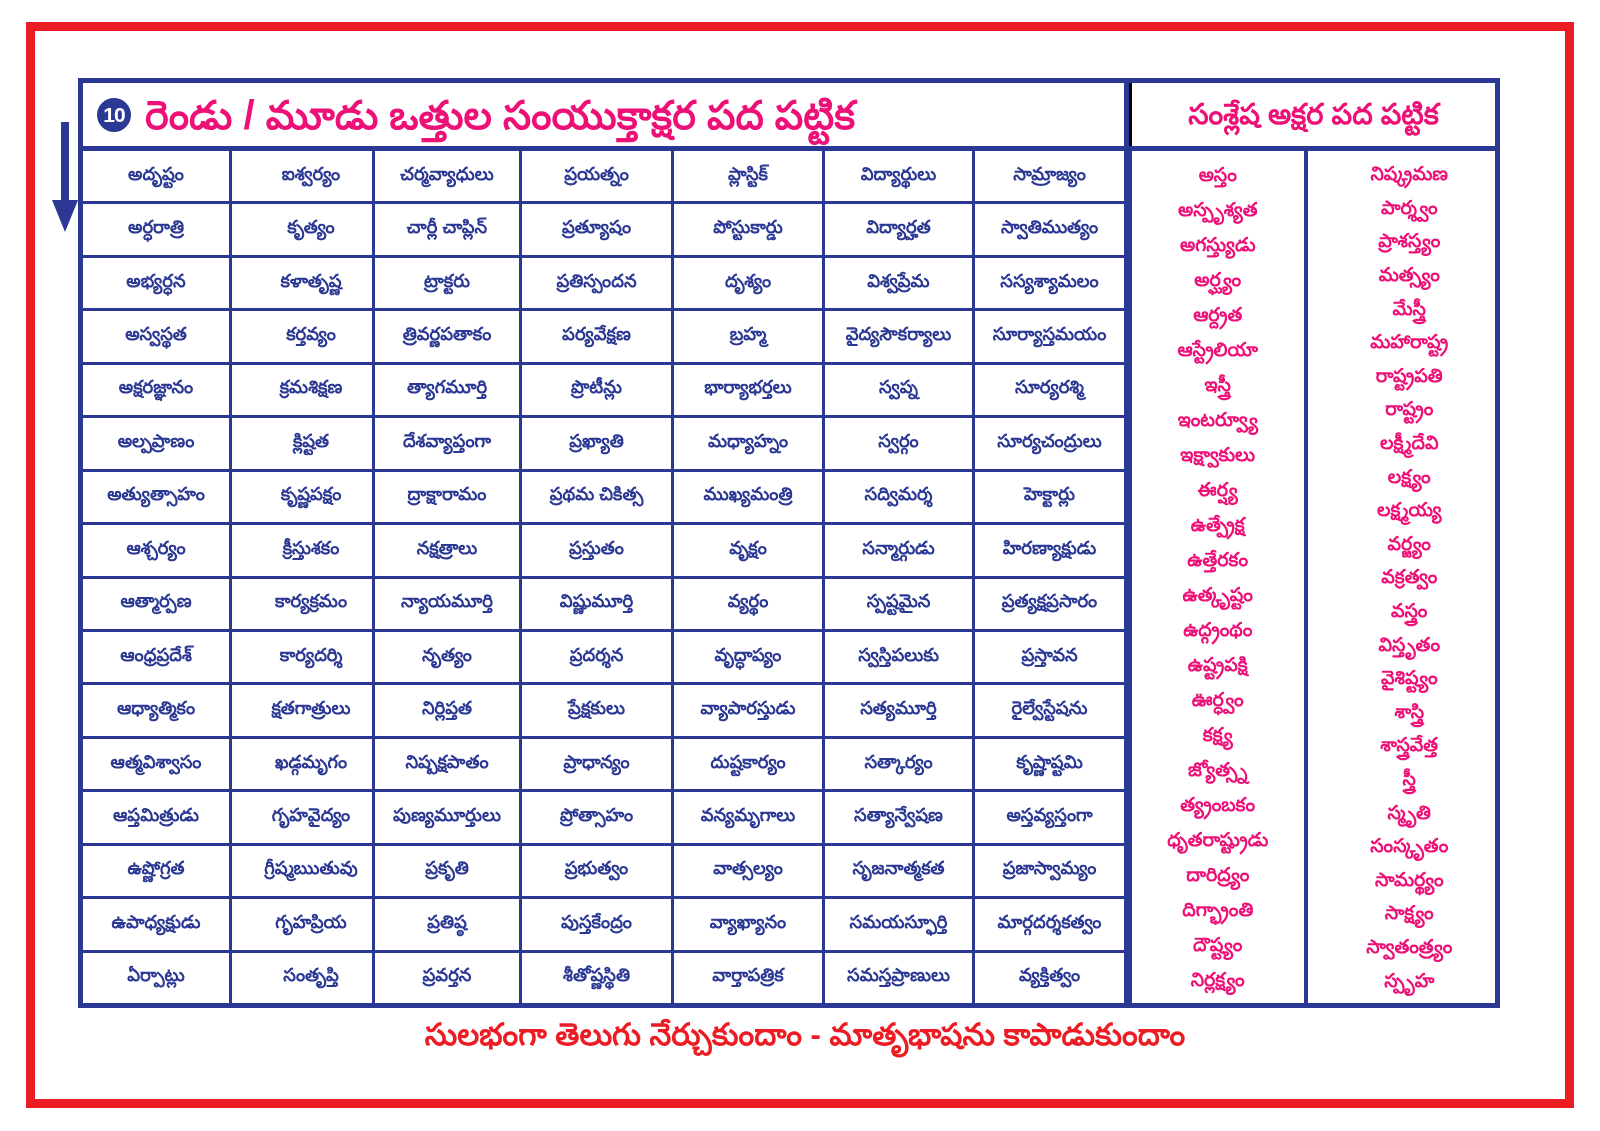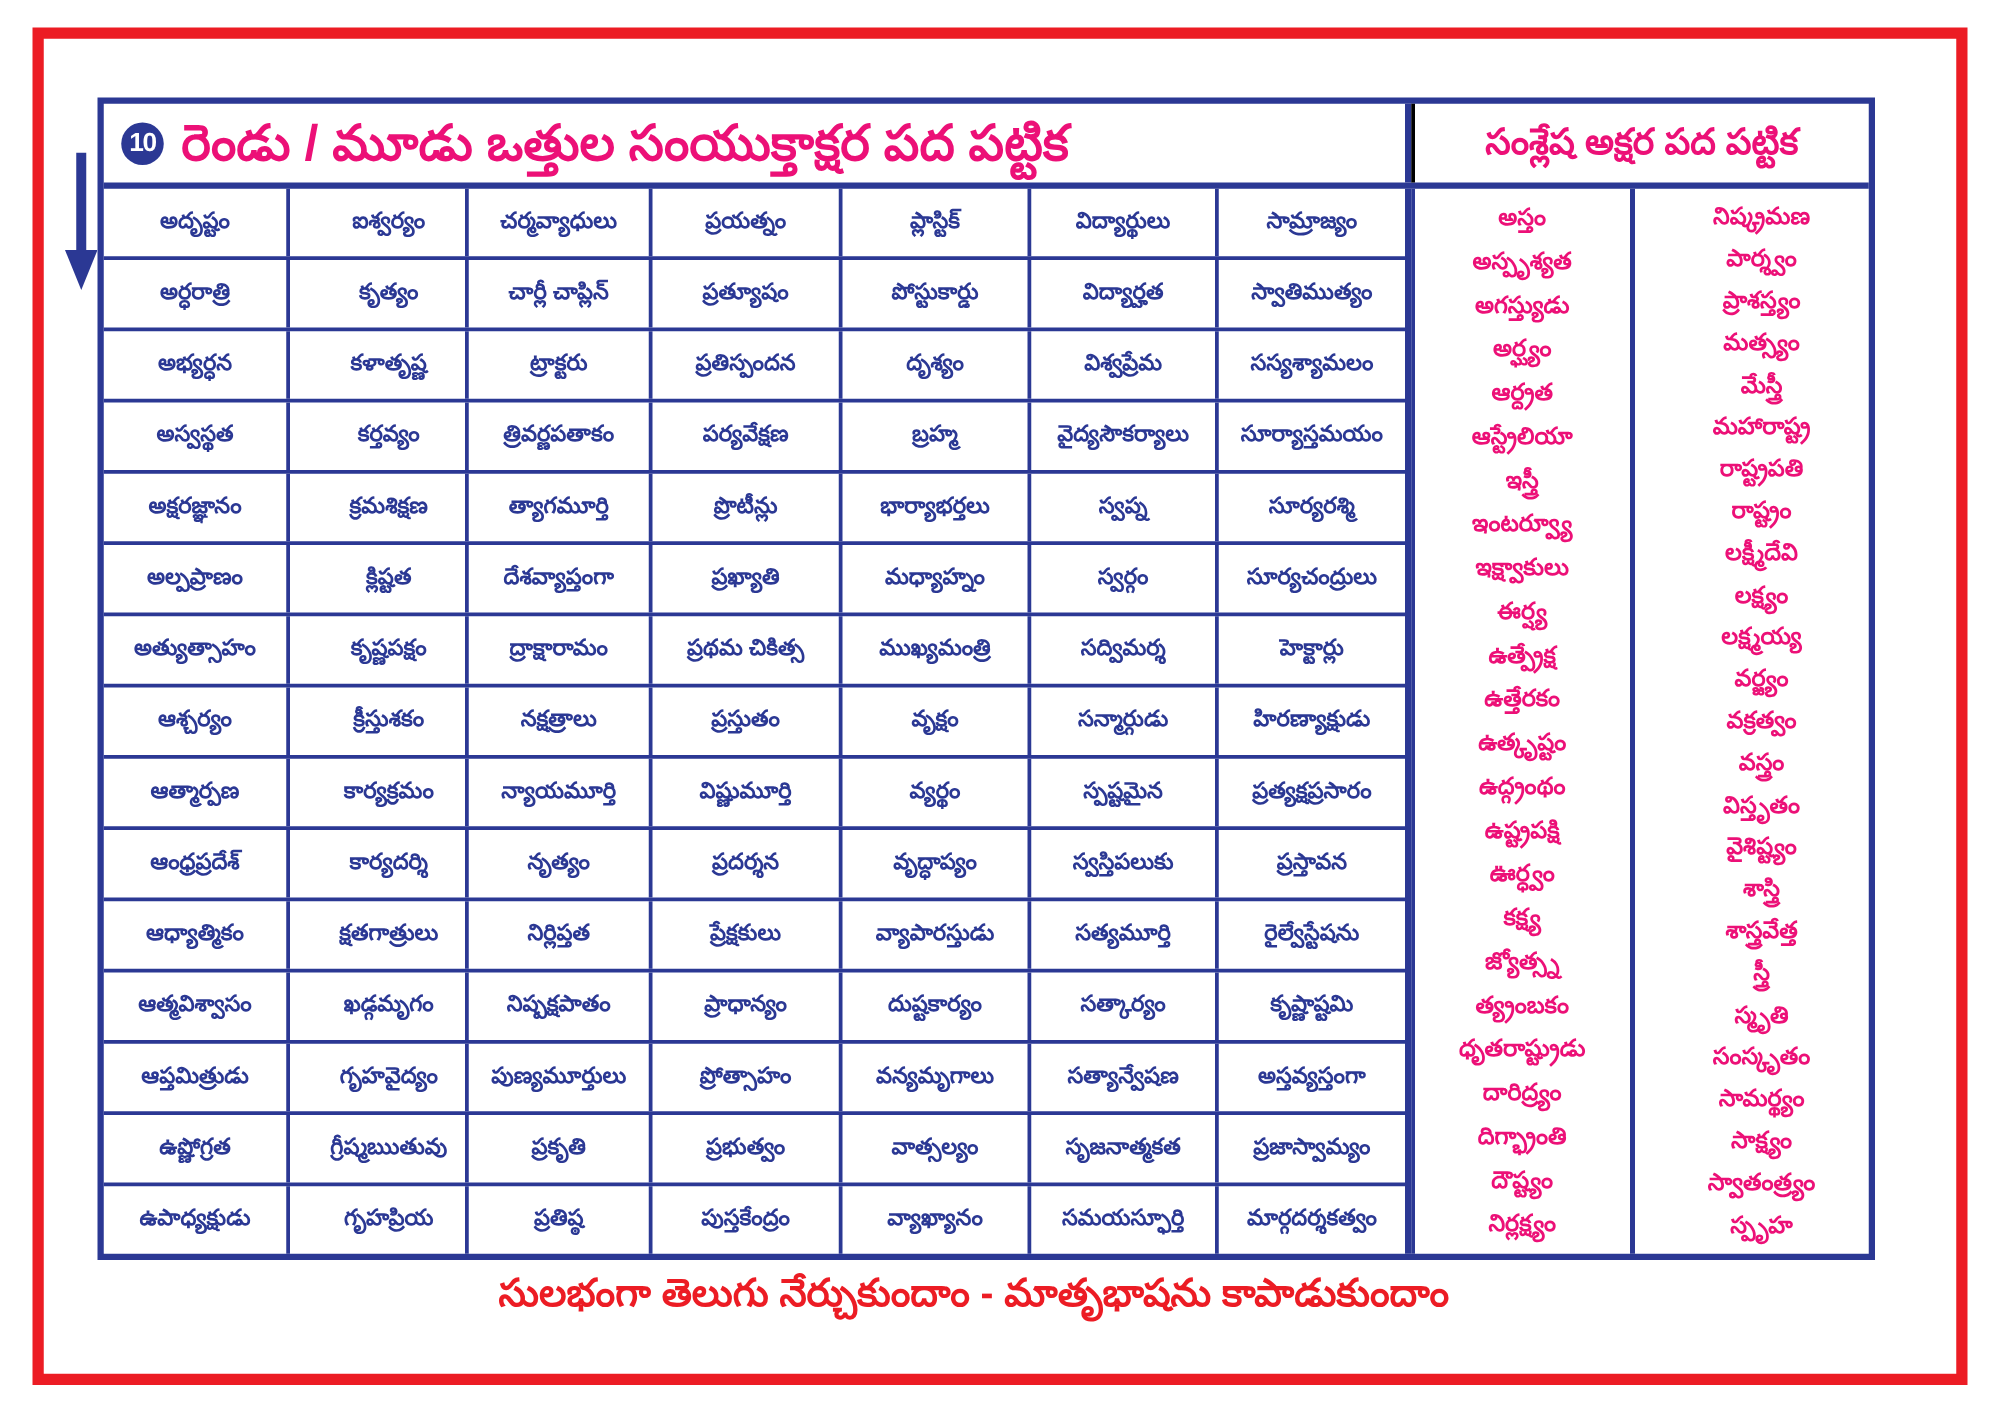--- a/index.html
+++ b/index.html
@@ -166,21 +166,21 @@
     font-size: 19px;
     font-weight: bold;
     line-height: 1;
     white-space: nowrap;
     text-align: center;
   }
 
   
   #footer {
     position: absolute;
-    left: 68px; top: 1012px;
+    left: 94px; top: 1012px;
     width: 1422px; height: 52px;
     display: flex;
     align-items: center;
     justify-content: center;
   }
   #footer-text {
     color: #ec1c24;
     font-size: 31px;
     font-weight: bold;
     white-space: nowrap;
@@ -341,20 +341,29 @@
               <div class="grid-cell c6">ప్రజాస్వామ్యం</div>
             </div>
             <div class="grid-row">
               <div class="grid-cell c0">ఉపాధ్యక్షుడు</div>
               <div class="grid-cell c1">గృహప్రియ</div>
               <div class="grid-cell c2">ప్రతిష్ఠ</div>
               <div class="grid-cell c3">పుస్తకేంద్రం</div>
               <div class="grid-cell c4">వ్యాఖ్యానం</div>
               <div class="grid-cell c5">సమయస్ఫూర్తి</div>
               <div class="grid-cell c6">మార్గదర్శకత్వం</div>
+            </div>
+            <div class="grid-row">
+              <div class="grid-cell c0">ఏర్పాట్లు</div>
+              <div class="grid-cell c1">సంతృప్తి</div>
+              <div class="grid-cell c2">ప్రవర్తన</div>
+              <div class="grid-cell c3">శీతోష్ణస్థితి</div>
+              <div class="grid-cell c4">వార్తాపత్రిక</div>
+              <div class="grid-cell c5">సమస్తప్రాణులు</div>
+              <div class="grid-cell c6">వ్యక్తిత్వం</div>
             </div>
           </div>
       </div>
 
       <div id="lists-wrap">
         <div class="list-col" id="list-col-1">
             <div class="list-item">అస్తం</div>
             <div class="list-item">అస్పృశ్యత</div>
             <div class="list-item">అగస్త్యుడు</div>
             <div class="list-item">అర్ఘ్యం</div>

